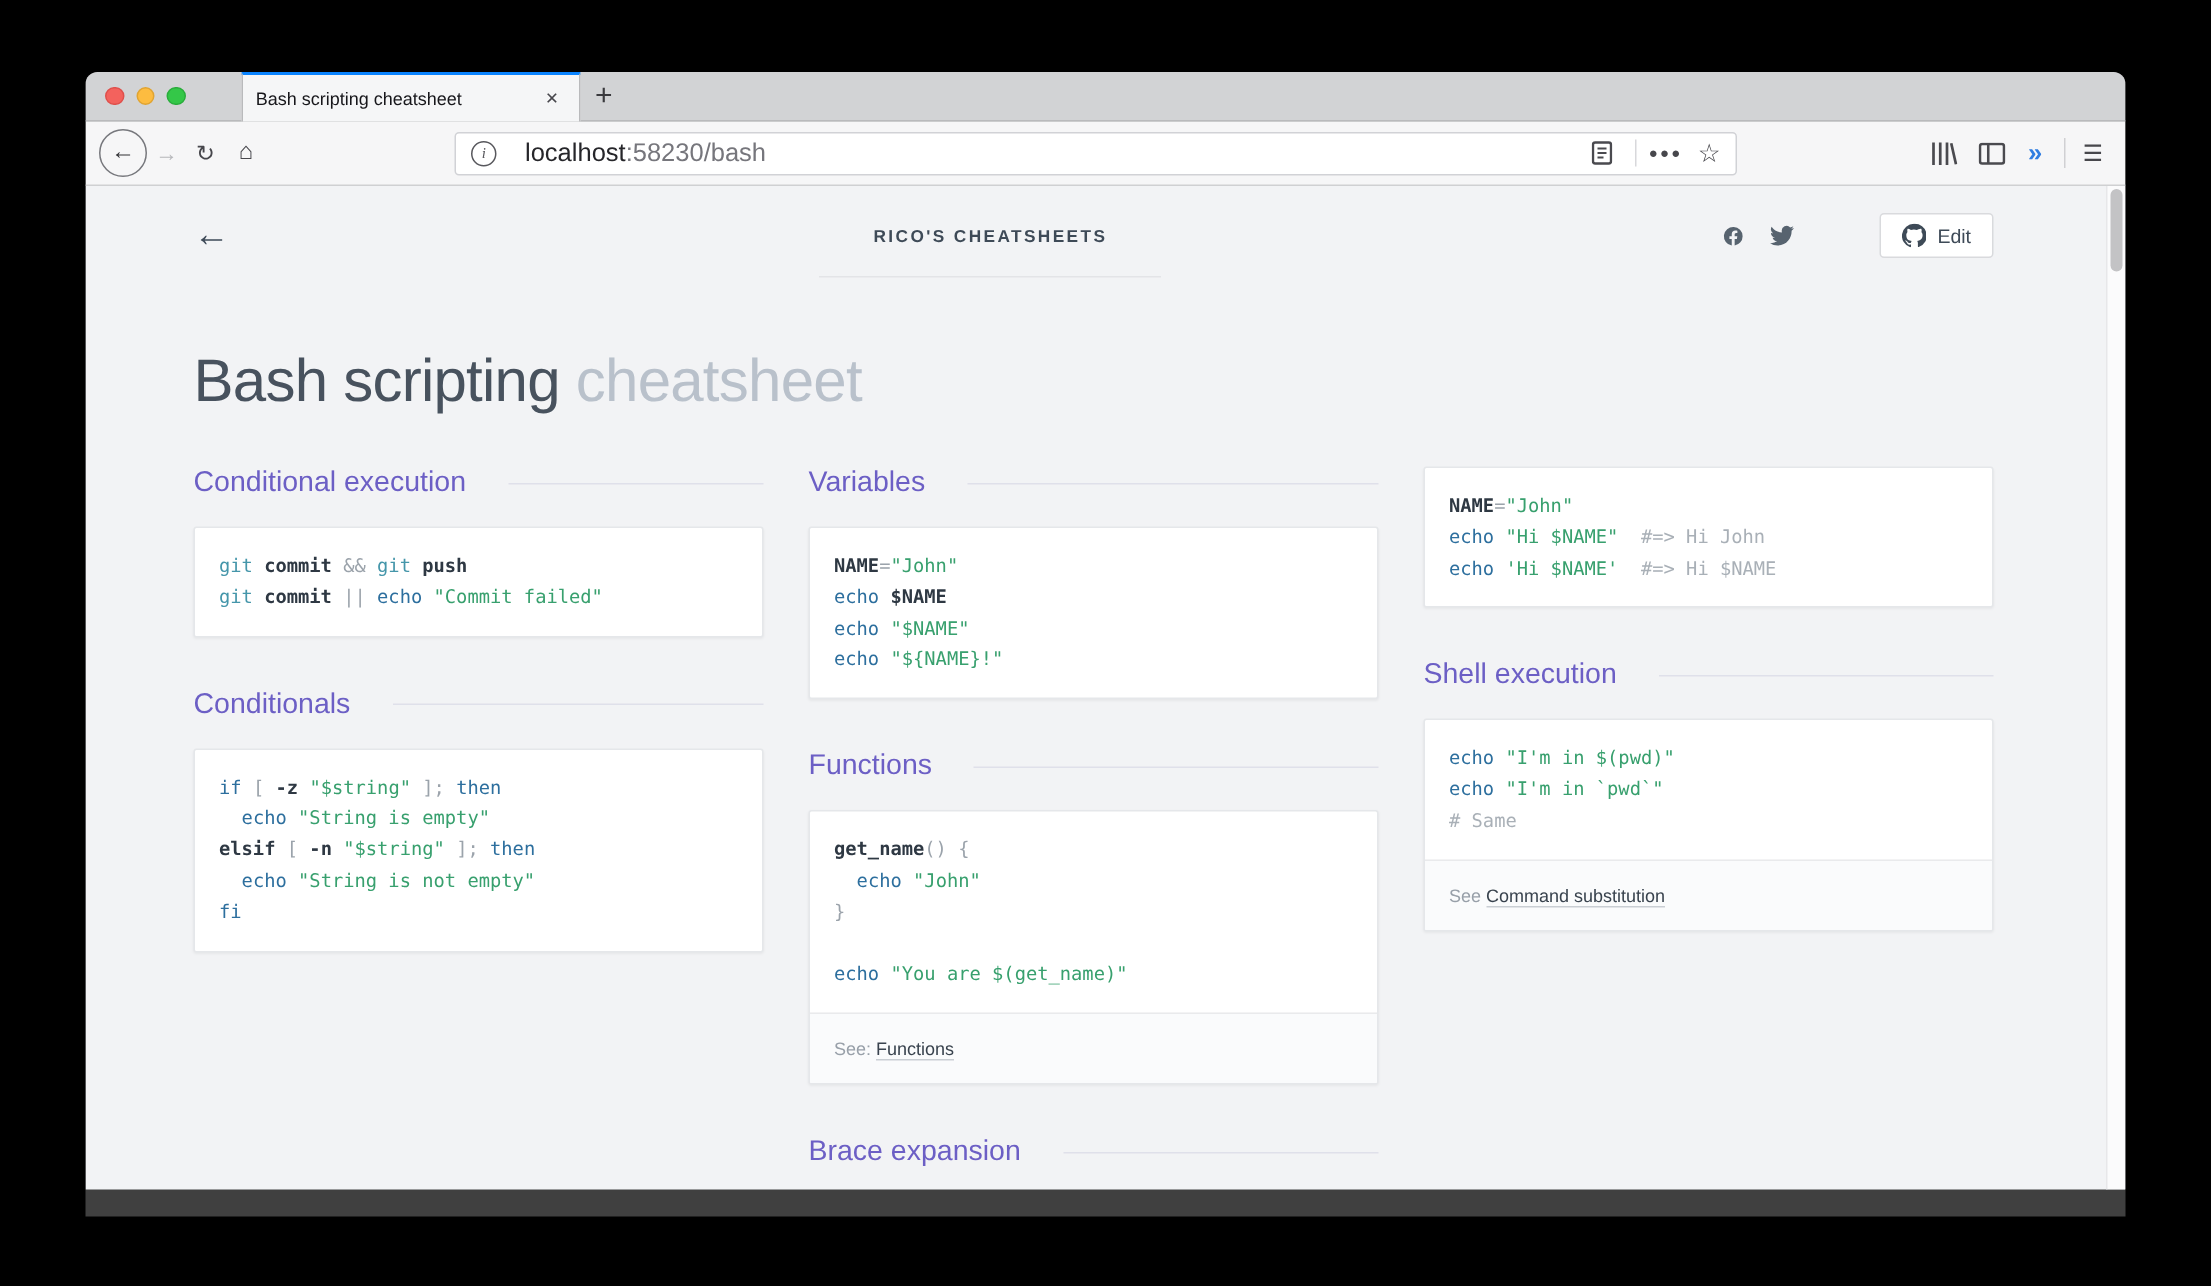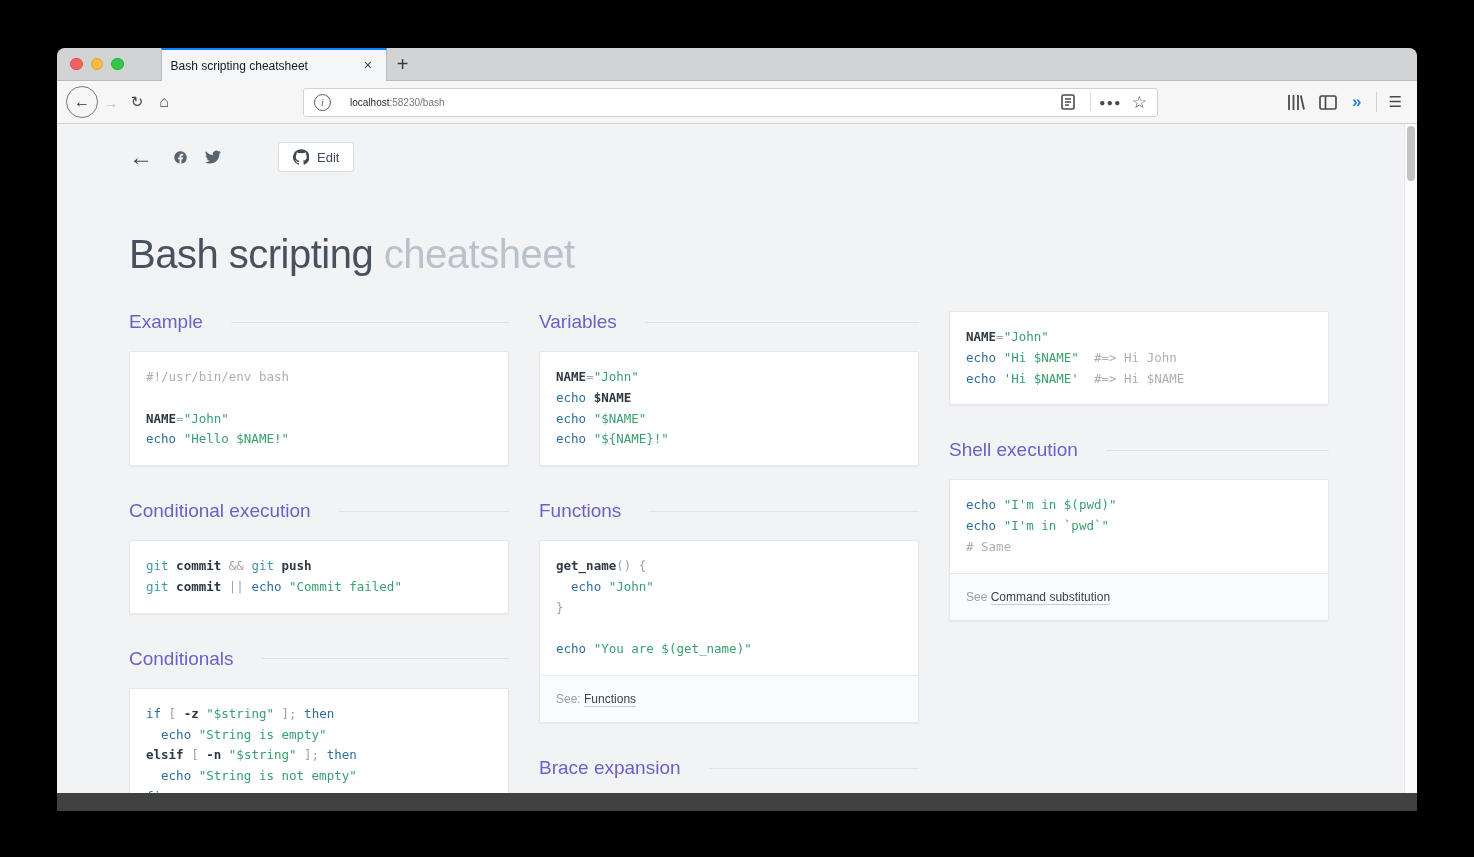--- a/index.html
+++ b/index.html
@@ -29,21 +29,21 @@
                font-size:16px;color:#323236;background:#f6f6f7;}
   .fwd{width:26px;font-size:15px;color:#b7b8bb;}
   .refresh{width:26px;font-size:15px;}
   .home{width:28px;font-size:16px;}
   .urlbar{width:855px;height:29px;margin-left:125px;margin-right:auto;background:#fff;
           border:1px solid #d1d2d6;border-radius:3px;display:flex;align-items:center;
           padding:0 10px;box-sizing:border-box;}
   .info-icon{width:15px;height:15px;border:1.5px solid #58585d;border-radius:50%;
              display:flex;align-items:center;justify-content:center;font-size:10px;
              font-family:"Liberation Serif", serif;color:#58585d;font-style:italic;}
-  .url-text{margin-left:9px;font-size:10px;flex:1;white-space:nowrap;padding-left:10px;}
+  .url-text{margin-left:9px;font-size:17px;flex:1;white-space:nowrap;padding-left:10px;}
   .url-host{color:#26262a;}
   .url-rest{color:#76767c;}
   .url-sep{width:1px;height:18px;background:#d8d8db;margin:0 8px;}
   .dots{font-size:10px;letter-spacing:1.5px;color:#47474c;}
   .star{font-size:17px;color:#47474c;margin-left:10px;}
   .toolicon{margin:0 7px;display:flex;align-items:center;}
   .chevrons{color:#2f7de1;font-size:17px;font-weight:bold;margin:0 8px;}
   .nav-sep{width:1px;height:20px;background:#d0d0d3;margin:0 6px;}
   .menu{font-size:15px;color:#47474c;margin:0 6px;}
   
@@ -139,20 +139,24 @@
     </span>
     <span class="chevrons">»</span>
     <span class="nav-sep"></span>
     <span class="menu">☰</span>
   </div>
 
   <div class="content">
     <div class="page">
       <div class="pagehead">
         <div class="pg-back">←</div>
+        <div class="brandwrap">
+          <span class="brand">RICO'S CHEATSHEETS</span>
+          <div class="brand-rule"></div>
+        </div>
         <div class="actions">
           <span class="soc">
             <svg width="15" height="15" viewBox="0 0 24 24" fill="#57636f">
                 <path d="M22 12a10 10 0 1 0-11.6 9.9v-7H7.9V12h2.5V9.8c0-2.5 1.5-3.9 3.8-3.9 1.1 0 2.2.2 2.2.2v2.5h-1.3c-1.2 0-1.6.8-1.6 1.6V12h2.8l-.4 2.9h-2.4v7A10 10 0 0 0 22 12z"></path>
               </svg>
           </span>
           <span class="soc">
             <svg width="16" height="14" viewBox="0 0 24 20" fill="#57636f">
                 <path d="M23.9 2.6a10 10 0 0 1-2.8.8A5 5 0 0 0 23.3.7c-1 .6-2 1-3.1 1.2A4.9 4.9 0 0 0 11.8 6c0 .4 0 .8.1 1.1A14 14 0 0 1 1.6 1.2a4.9 4.9 0 0 0 1.5 6.6c-.8 0-1.6-.2-2.2-.6v.1c0 2.4 1.7 4.4 3.9 4.8a5 5 0 0 1-2.2.1 4.9 4.9 0 0 0 4.6 3.4A9.9 9.9 0 0 1 0 17.7a14 14 0 0 0 7.6 2.2c9 0 14-7.5 14-14v-.6c1-.7 1.8-1.6 2.3-2.7z"></path>
               </svg>
@@ -167,33 +171,20 @@
           </div>
         </div>
       </div>
 
       <h1 class="pagetitle"><span>Bash scripting </span><span class="light-part">cheatsheet</span></h1>
 
       <div class="grid" id="grid">
           <div class="gcol">
             <section class="sec">
               <div class="sechead">
-                <h2>Example</h2>
-                <div class="rule"></div>
-              </div>
-              <div class="card">
-                <pre class="code"><span class="tk-cm">#!/usr/bin/env bash</span>
-
-<span class="tk-v">NAME</span><span class="tk-p">=</span><span class="tk-s">"John"</span>
-<span class="tk-k">echo</span><span class="tk-x"> </span><span class="tk-s">"Hello $NAME!"</span>
-</pre>
-              </div>
-            </section>
-            <section class="sec">
-              <div class="sechead">
                 <h2>Conditional execution</h2>
                 <div class="rule"></div>
               </div>
               <div class="card">
                 <pre class="code"><span class="tk-f">git</span><span class="tk-x"> </span><span class="tk-v">commit</span><span class="tk-x"> </span><span class="tk-p">&amp;&amp;</span><span class="tk-x"> </span><span class="tk-f">git</span><span class="tk-x"> </span><span class="tk-v">push</span>
 <span class="tk-f">git</span><span class="tk-x"> </span><span class="tk-v">commit</span><span class="tk-x"> </span><span class="tk-p">||</span><span class="tk-x"> </span><span class="tk-k">echo</span><span class="tk-x"> </span><span class="tk-s">"Commit failed"</span>
 </pre>
               </div>
             </section>
             <section class="sec">

